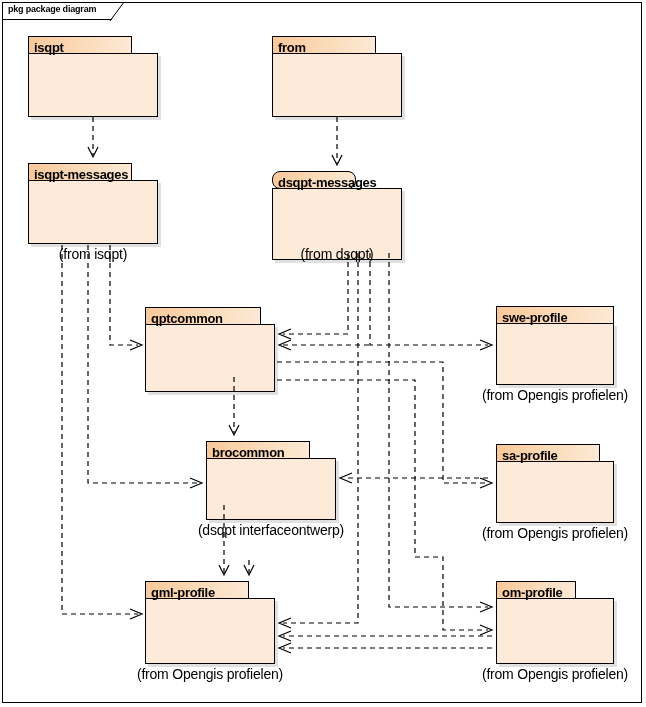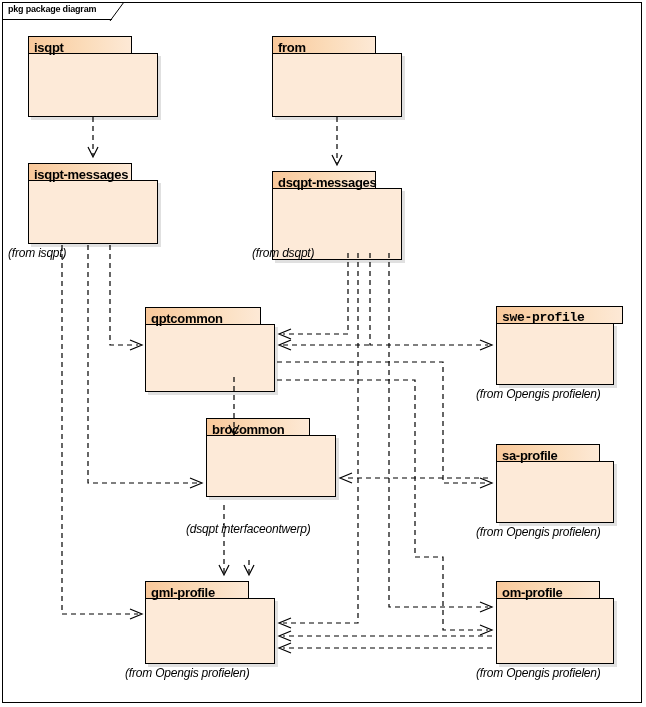--- a/index.html
+++ b/index.html
@@ -87,25 +87,24 @@
     left: 0;
     top: 17px;
     box-sizing: border-box;
     border: 1px solid #000000;
     background: #fdead8;
     box-shadow: 3px 3px 0 rgba(0,0,0,0.12);
     z-index: 2;
   }
   .pkg-from {
     position: absolute;
-    font-size: 12px;
-    font-style: italic;
+    font-size: 14px;
     color: #000000;
     white-space: nowrap;
-    text-align: left;
+    text-align: center;
     letter-spacing: -0.2px;
     z-index: 5;
   }
 
   
   #connectors {
     position: absolute;
     left: 0;
     top: 0;
     width: 646px;
@@ -241,40 +240,40 @@
         <div class="pkg-body" style="width: 130px; height: 64px;"></div>
       </div>
       <div class="package" style="left: 28px; top: 163px; width: 130px; height: 81px; padding-left: 32px;">
         <div class="pkg-tab" style="width: 104px;">
           <div class="pkg-tab-label">isqpt-messages</div>
         </div>
         <div class="pkg-body" style="width: 130px; height: 64px;"></div>
       </div>
       <div class="pkg-from" style="left: 8px; top: 246px; width: 170px;">(from isqpt)</div>
       <div class="package" style="left: 272px; top: 171px; width: 130px; height: 89px;">
-        <div class="pkg-tab" style="width: 104px;">
+        <div class="pkg-tab" style="width: 84px; border-radius: 8px;">
           <div class="pkg-tab-label">dsqpt-messages</div>
         </div>
         <div class="pkg-body" style="width: 130px; height: 72px;"></div>
       </div>
       <div class="pkg-from" style="left: 252px; top: 246px; width: 170px;">(from dsqpt)</div>
       <div class="package" style="left: 145px; top: 307px; width: 130px; height: 85px;">
         <div class="pkg-tab" style="width: 116px;">
           <div class="pkg-tab-label">qptcommon</div>
         </div>
         <div class="pkg-body" style="width: 130px; height: 68px;"></div>
       </div>
       <div class="package" style="left: 496px; top: 306px; width: 118px; height: 79px;">
-        <div class="pkg-tab" style="width: 127px; font-family: Liberation Mono, monospace;">
+        <div class="pkg-tab" style="width: 118px;">
           <div class="pkg-tab-label">swe-profile</div>
         </div>
         <div class="pkg-body" style="width: 118px; height: 62px;"></div>
       </div>
       <div class="pkg-from" style="left: 476px; top: 387px; width: 158px;">(from Opengis profielen)</div>
-      <div class="package" style="left: 206px; top: 418px; width: 130px; height: 70px;">
+      <div class="package" style="left: 206px; top: 441px; width: 130px; height: 70px;">
         <div class="pkg-tab" style="width: 104px;">
           <div class="pkg-tab-label">brocommon</div>
         </div>
         <div class="pkg-body" style="width: 130px; height: 62px;"></div>
       </div>
       <div class="pkg-from" style="left: 186px; top: 522px; width: 170px;">(dsqpt interfaceontwerp)</div>
       <div class="package" style="left: 496px; top: 444px; width: 118px; height: 94px;">
         <div class="pkg-tab" style="width: 104px;">
           <div class="pkg-tab-label">sa-profile</div>
         </div>
@@ -282,21 +281,21 @@
       </div>
       <div class="pkg-from" style="left: 476px; top: 525px; width: 158px;">(from Opengis profielen)</div>
       <div class="package" style="left: 145px; top: 581px; width: 130px; height: 104px; border-radius: 32px;">
         <div class="pkg-tab" style="width: 104px;">
           <div class="pkg-tab-label">gml-profile</div>
         </div>
         <div class="pkg-body" style="width: 130px; height: 66px;"></div>
       </div>
       <div class="pkg-from" style="left: 125px; top: 666px; width: 170px;">(from Opengis profielen)</div>
       <div class="package" style="left: 496px; top: 581px; width: 118px; height: 83px;">
-        <div class="pkg-tab" style="width: 104px;">
+        <div class="pkg-tab" style="width: 80px;">
           <div class="pkg-tab-label">om-profile</div>
         </div>
         <div class="pkg-body" style="width: 118px; height: 66px;"></div>
       </div>
       <div class="pkg-from" style="left: 476px; top: 666px; width: 158px;">(from Opengis profielen)</div>
     </div>
 
 </div>
 
 </body></html>

